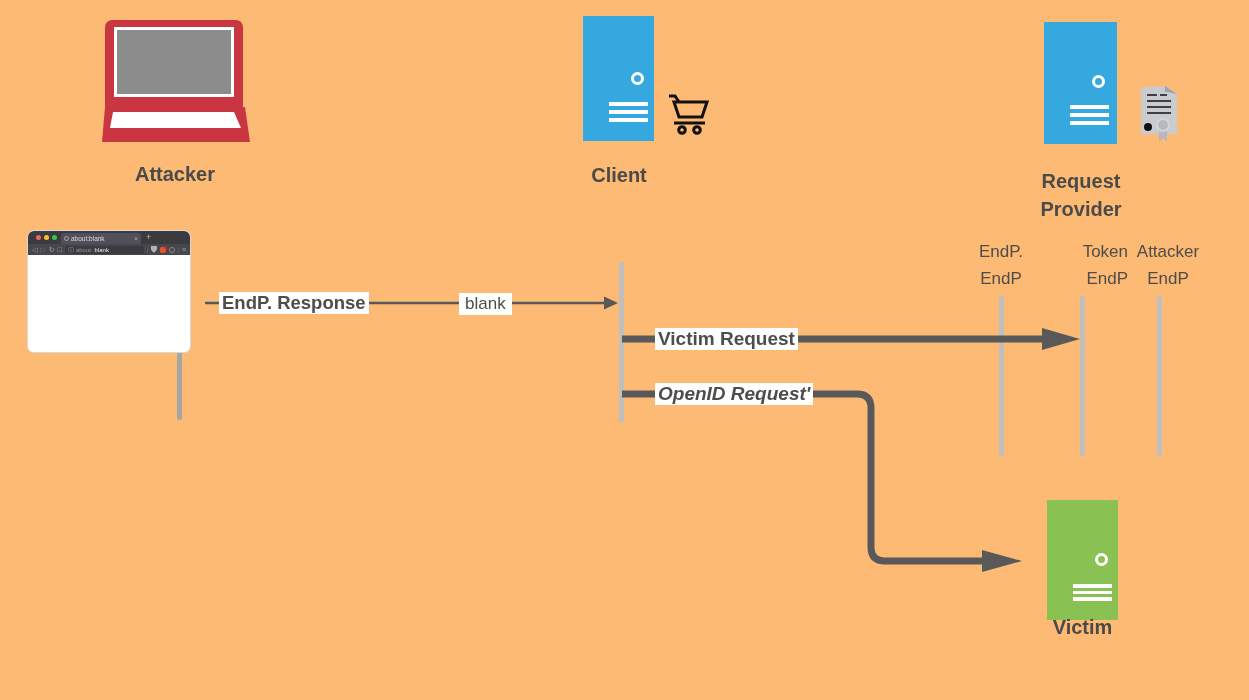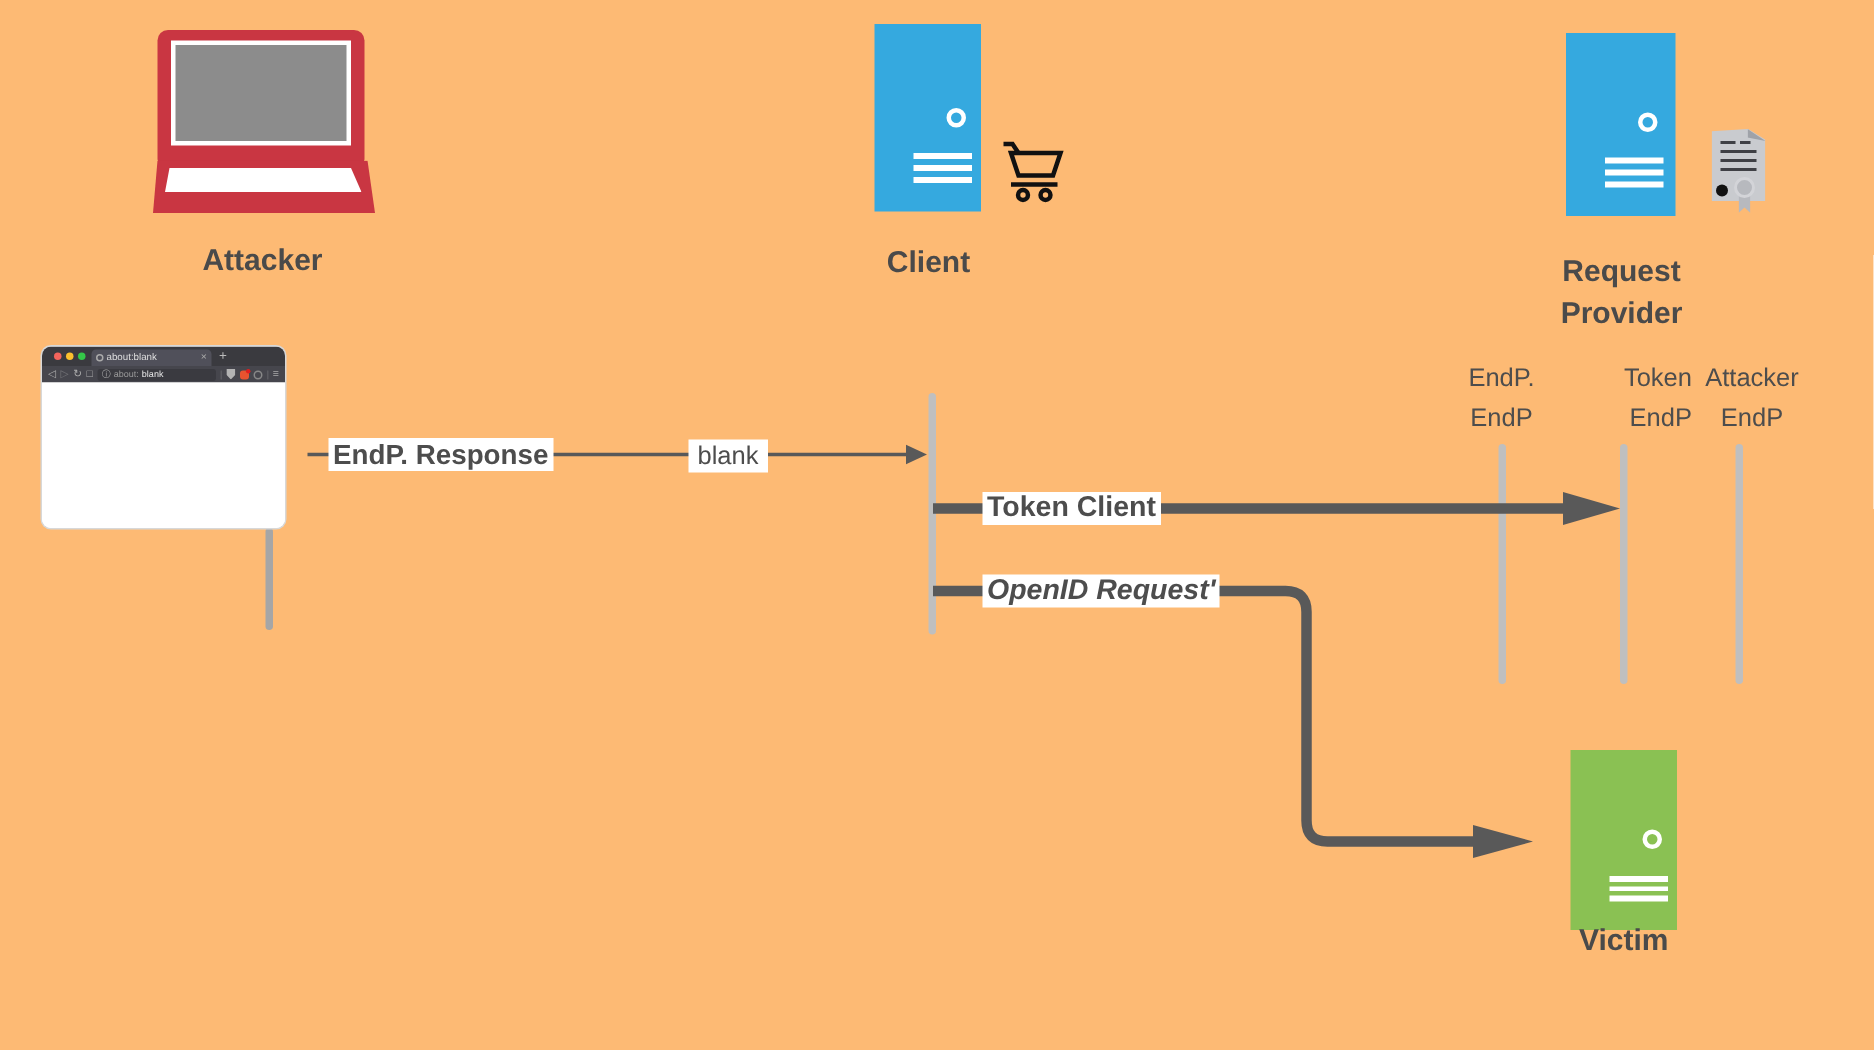--- a/index.html
+++ b/index.html
@@ -210,16 +210,16 @@
     </g>
     <g fill="#595959" stroke="none">
       <polygon points="604,296.5 618,303 604,309.5"></polygon>
       <polygon points="1042,328 1080,339 1042,350"></polygon>
       <polygon points="982,550 1022,561 982,572"></polygon>
     </g>
   </svg>
 
   <div class="msg-label" style="left:219px;top:292px;font-size:18.5px;">EndP. Response</div>
   <div class="msg-label msg-param" style="left:459px;top:293px;">blank</div>
-  <div class="msg-label" style="left:655px;top:328px;">Token Client</div>
+  <div class="msg-label" style="left:655px;top:328px;">Victim Request</div>
   <div class="msg-label" style="left:655px;top:383px;font-style:italic;">OpenID Request'</div>
 
 </div>
 
 </body></html>

